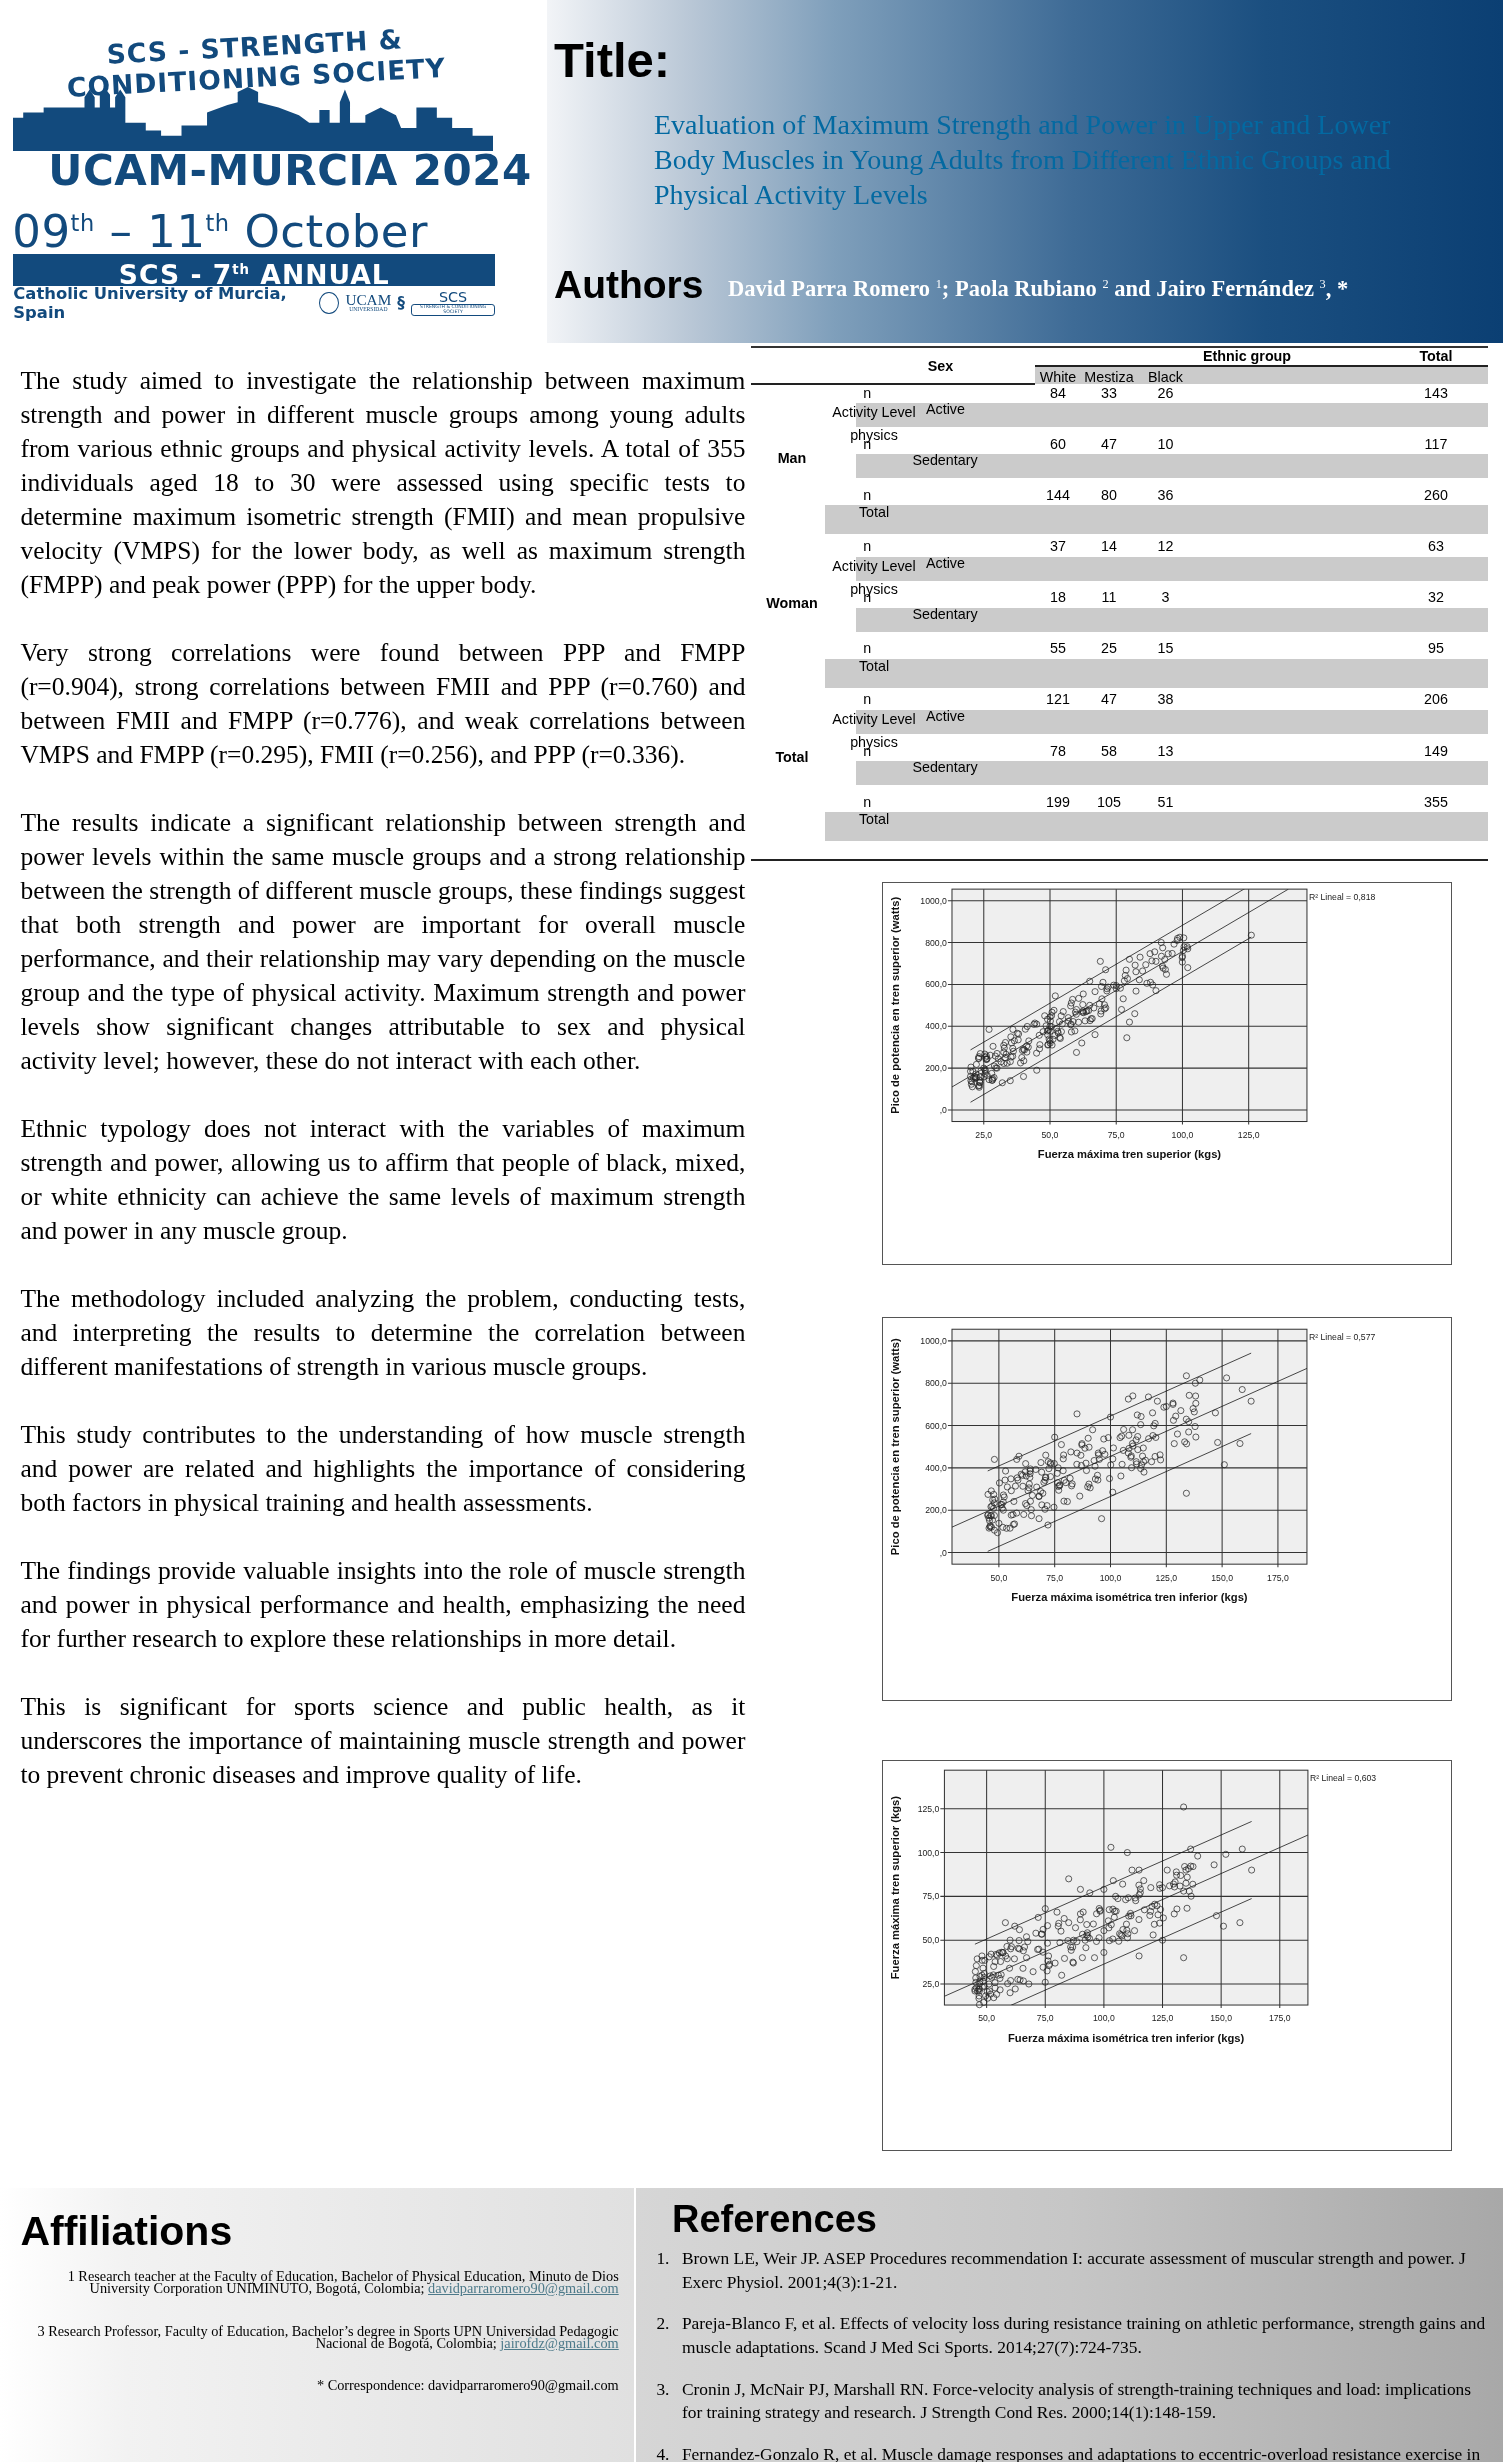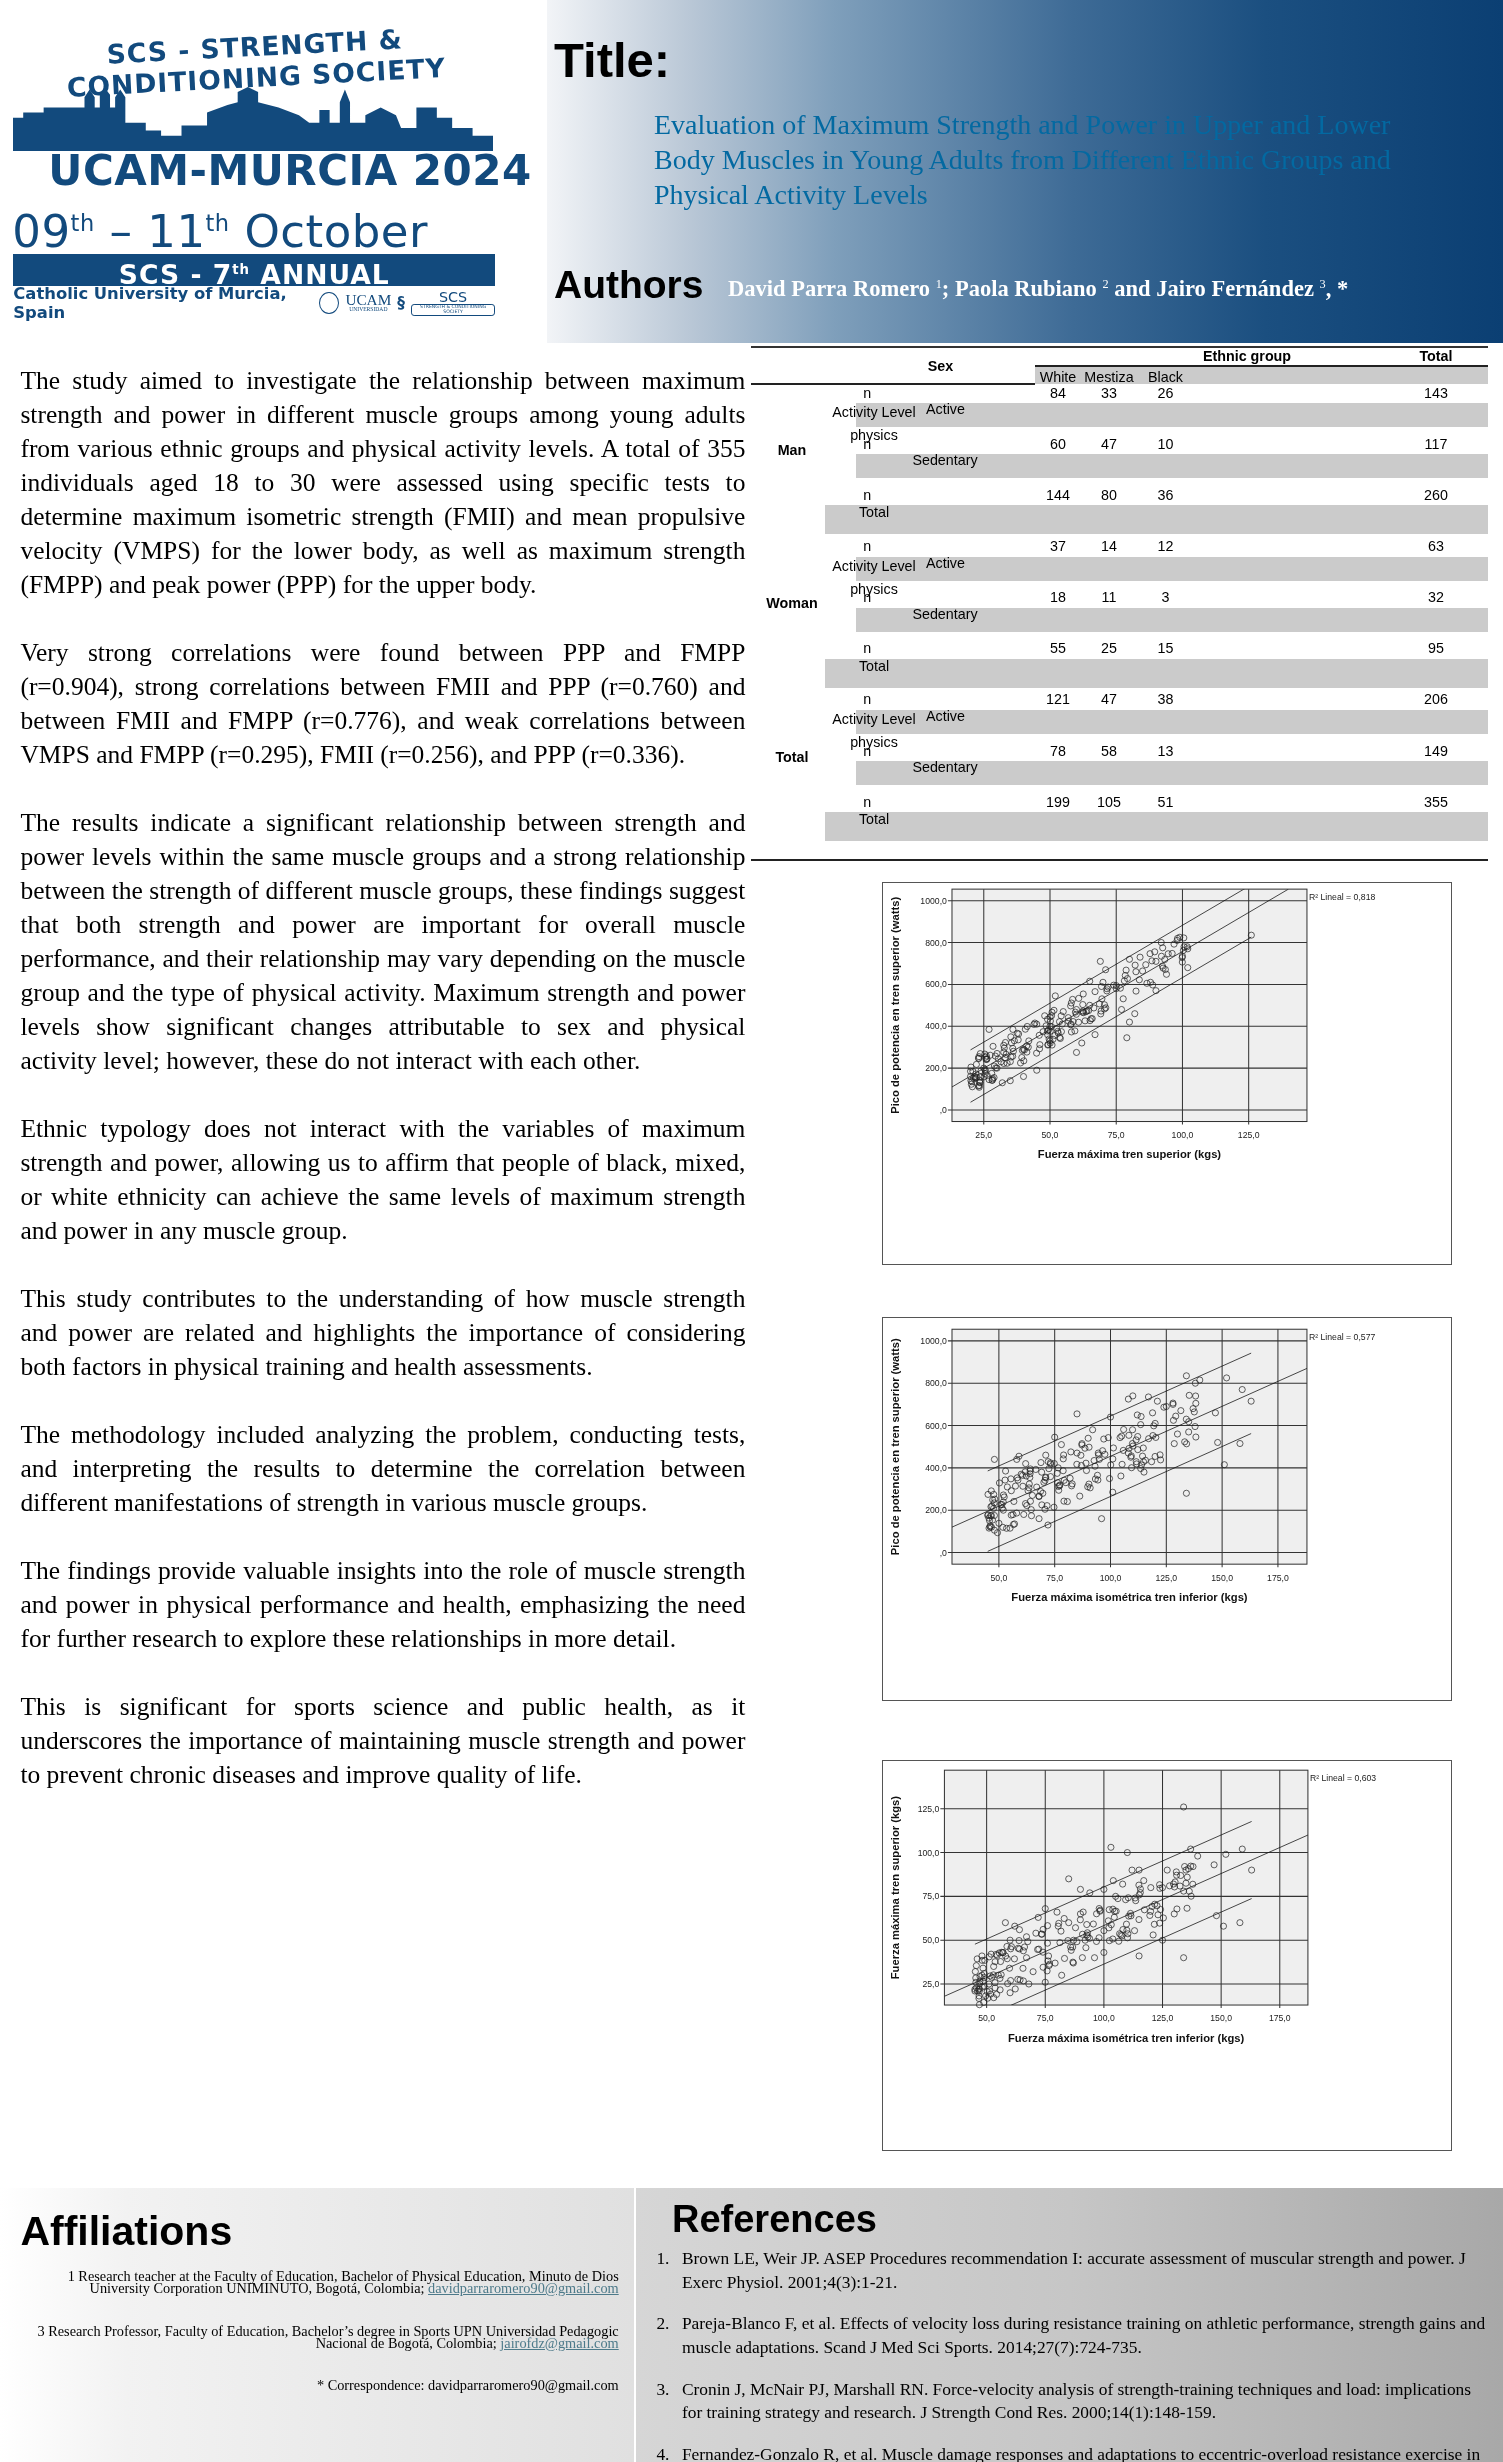--- a/index.html
+++ b/index.html
@@ -99,22 +99,22 @@
   <div class="authors-text">
     <span>David Parra Romero </span><sup>1</sup><span>; </span><span>Paola Rubiano </span><sup>2</sup><span> and </span><span>Jairo Fernández </span><sup>3</sup><span>, *</span>
   </div>
 </div>
 
 <div class="body-text">
   <p>The study aimed to investigate the relationship between maximum strength and power in different muscle groups among young adults from various ethnic groups and physical activity levels. A total of 355 individuals aged 18 to 30 were assessed using specific tests to determine maximum isometric strength (FMII) and mean propulsive velocity (VMPS) for the lower body, as well as maximum strength (FMPP) and peak power (PPP) for the upper body.</p>
   <p>Very strong correlations were found between PPP and FMPP (r=0.904), strong correlations between FMII and PPP (r=0.760) and between FMII and FMPP (r=0.776), and weak correlations between VMPS and FMPP (r=0.295), FMII (r=0.256), and PPP (r=0.336).</p>
   <p>The results indicate a significant relationship between strength and power levels within the same muscle groups and a strong relationship between the strength of different muscle groups, these findings suggest that both strength and power are important for overall muscle performance, and their relationship may vary depending on the muscle group and the type of physical activity. Maximum strength and power levels show significant changes attributable to sex and physical activity level; however, these do not interact with each other.</p>
   <p>Ethnic typology does not interact with the variables of maximum strength and power, allowing us to affirm that people of black, mixed, or white ethnicity can achieve the same levels of maximum strength and power in any muscle group.</p>
+  <p>The methodology included analyzing the problem, conducting tests, and interpreting the results to determine the correlation between different manifestations of strength in various muscle groups.</p>
   <p>This study contributes to the understanding of how muscle strength and power are related and highlights the importance of considering both factors in physical training and health assessments.</p>
-  <p>The methodology included analyzing the problem, conducting tests, and interpreting the results to determine the correlation between different manifestations of strength in various muscle groups.</p>
   <p>The findings provide valuable insights into the role of muscle strength and power in physical performance and health, emphasizing the need for further research to explore these relationships in more detail.</p>
   <p>This is significant for sports science and public health, as it underscores the importance of maintaining muscle strength and power to prevent chronic diseases and improve quality of life.</p>
 </div>
 
 <div class="table-wrap" id="tbl">
   <div class="topline"></div>
   <div class="cell" style="left:128px;top:15.3px;width:123px;font-weight:bold;">Sex</div>
   <div class="cell" style="left:399px;top:5.1px;width:194px;font-weight:bold;">Ethnic group</div>
   <div class="cell" style="left:644px;top:5.1px;width:82px;font-weight:bold;">Total</div>
   <div class="hline" style="left:284px;top:22px;width:453px;height:1.5px;"></div>
@@ -135,21 +135,21 @@
       <div class="cell" style="left:284px;top:93px;width:46px;">60</div>
       <div class="cell" style="left:330px;top:93px;width:56px;">47</div>
       <div class="cell" style="left:386px;top:93px;width:57px;">10</div>
       <div class="cell" style="left:644px;top:93px;width:82px;">117</div>
       <div class="shade" style="left: 74px; top: 162px; width: 663px; height: 29px;"></div>
       <div class="cell" style="left:106px;top:144px;width:20.4px;">n</div>
       <div class="cell" style="left:284px;top:144px;width:46px;">144</div>
       <div class="cell" style="left:330px;top:144px;width:56px;">80</div>
       <div class="cell" style="left:386px;top:144px;width:57px;">36</div>
       <div class="cell" style="left:644px;top:144px;width:82px;">260</div>
-      <div class="cell" style="left:0;top:99px;width:82px;font-weight:bold;">Man</div>
+      <div class="cell" style="left:0;top:107px;width:82px;font-weight:bold;">Man</div>
       <div class="cell" style="left:72px;top:58px;width:102px;line-height:22.5px;"><span>Activity Level</span><br><span>physics</span></div>
       <div class="cell" style="left:164px;top:58px;width:61px;">Active</div>
       <div class="cell" style="left:153px;top:109px;width:82px;">Sedentary</div>
       <div class="cell" style="left:72px;top:161px;width:102px;">Total</div>
       <div class="shade" style="left:105px;top:214px;width:632px;height:23.5px;"></div>
       <div class="cell" style="left:106px;top:195px;width:20.4px;">n</div>
       <div class="cell" style="left:284px;top:195px;width:46px;">37</div>
       <div class="cell" style="left:330px;top:195px;width:56px;">14</div>
       <div class="cell" style="left:386px;top:195px;width:57px;">12</div>
       <div class="cell" style="left:644px;top:195px;width:82px;">63</div>

